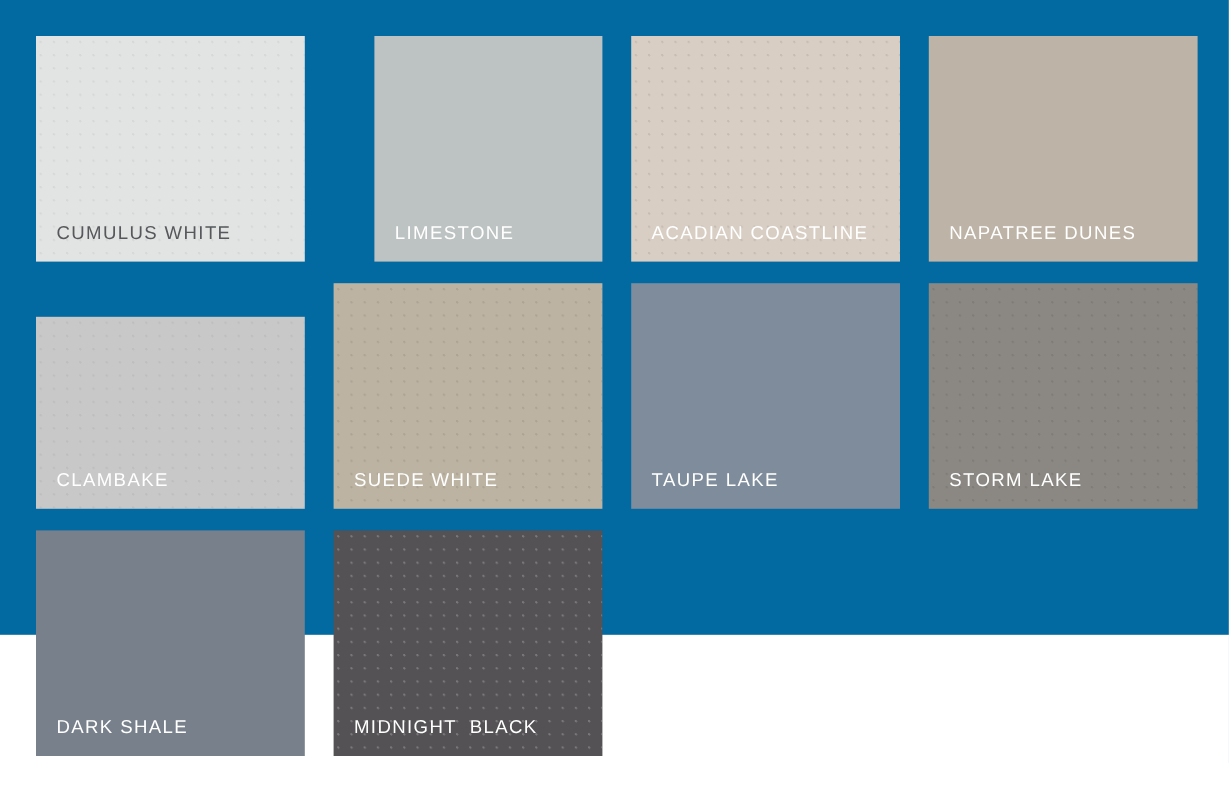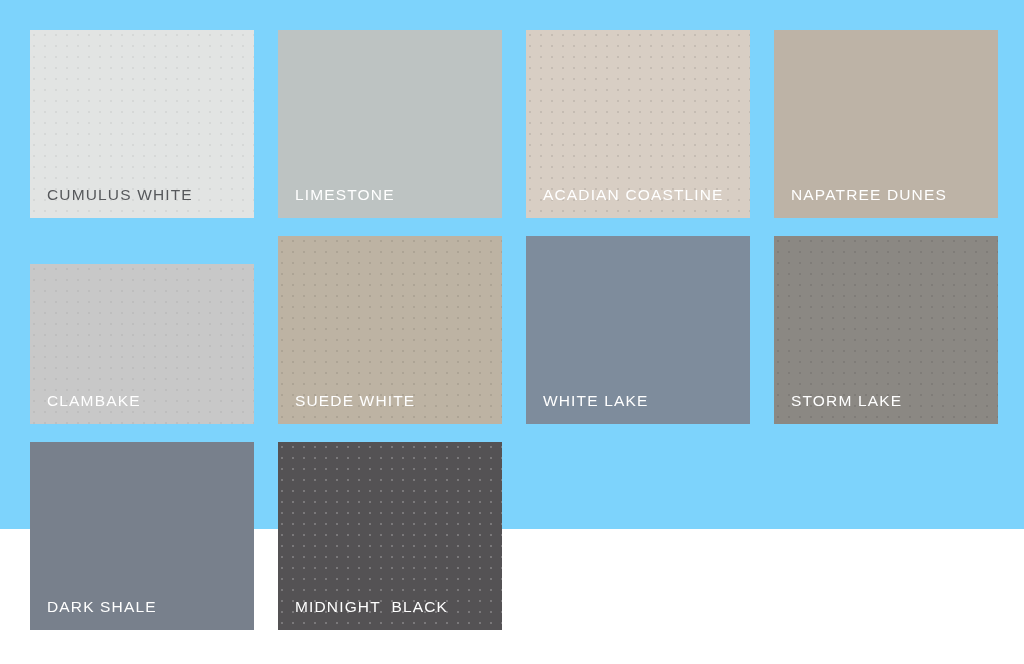--- a/index.html
+++ b/index.html
@@ -12,21 +12,21 @@
     width: 1024px;
     height: 664px;
     font-family: "Liberation Sans", sans-serif;
     overflow: hidden;
   }
 
   #palette-board {
     position: relative;
     width: 1024px;
     height: 529px;
-    background: #7dd3fc;
+    background: #0369a1;
   }
 
   .swatch-grid {
     position: absolute;
     left: 30px;
     top: 30px;
     width: 968px;
     display: grid;
     grid-template-columns: repeat(4, 224px);
     grid-auto-rows: 188px;
@@ -86,21 +86,21 @@
 </style>
 </head>
 <body>
 
 <div id="palette-board">
   <div class="swatch-grid">
       <div class="swatch textured-light" style="background: rgb(226, 228, 227);">
         <div class="texture"></div>
         <div class="swatch-label dark" style="color: rgb(86, 88, 91);">CUMULUS WHITE</div>
       </div>
-      <div class="swatch" style="background: rgb(189, 195, 194);">
+      <div class="swatch" style="background: rgb(189, 195, 194); margin-left: 34px;">
         <div class="texture"></div>
         <div class="swatch-label light" style="color: rgb(255, 255, 255);">LIMESTONE</div>
       </div>
       <div class="swatch textured" style="background: rgb(216, 206, 196);">
         <div class="texture"></div>
         <div class="swatch-label light" style="color: rgb(255, 255, 255);">ACADIAN COASTLINE</div>
       </div>
       <div class="swatch" style="background: rgb(189, 179, 166);">
         <div class="texture"></div>
         <div class="swatch-label light" style="color: rgb(255, 255, 255);">NAPATREE DUNES</div>
@@ -108,21 +108,21 @@
       <div class="swatch textured-light" style="background: rgb(200, 200, 200); margin-top: 28px;">
         <div class="texture"></div>
         <div class="swatch-label light" style="color: rgb(255, 255, 255);">CLAMBAKE</div>
       </div>
       <div class="swatch textured" style="background: rgb(189, 179, 163);">
         <div class="texture"></div>
         <div class="swatch-label light" style="color: rgb(255, 255, 255);">SUEDE WHITE</div>
       </div>
       <div class="swatch" style="background: rgb(126, 140, 156);">
         <div class="texture"></div>
-        <div class="swatch-label light" style="color: rgb(255, 255, 255);">WHITE LAKE</div>
+        <div class="swatch-label light" style="color: rgb(255, 255, 255);">TAUPE LAKE</div>
       </div>
       <div class="swatch textured" style="background: rgb(139, 136, 131);">
         <div class="texture"></div>
         <div class="swatch-label light" style="color: rgb(255, 255, 255);">STORM LAKE</div>
       </div>
       <div class="swatch" style="background: rgb(120, 128, 140); padding-left: 32px;">
         <div class="texture"></div>
         <div class="swatch-label light" style="color: rgb(255, 255, 255);">DARK SHALE</div>
       </div>
       <div class="swatch textured-pale" style="background: rgb(84, 82, 84);">

